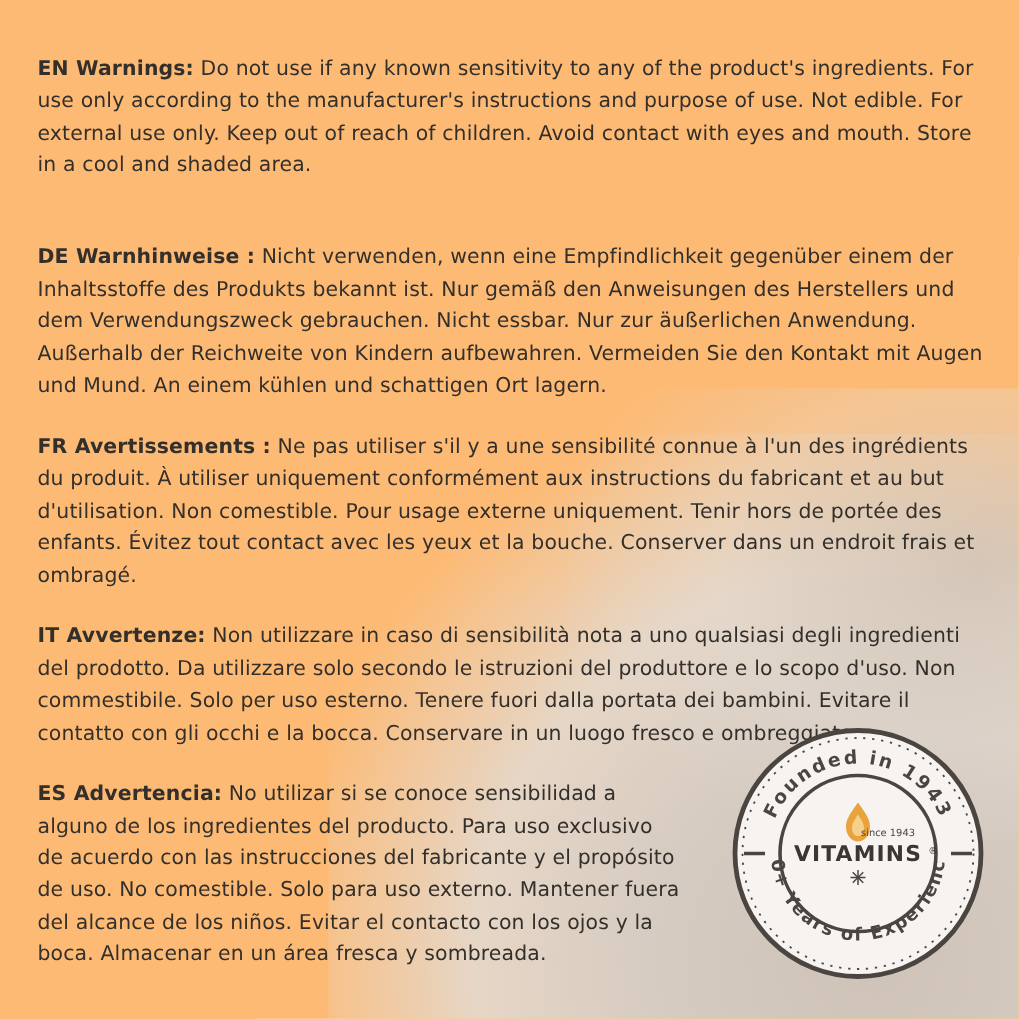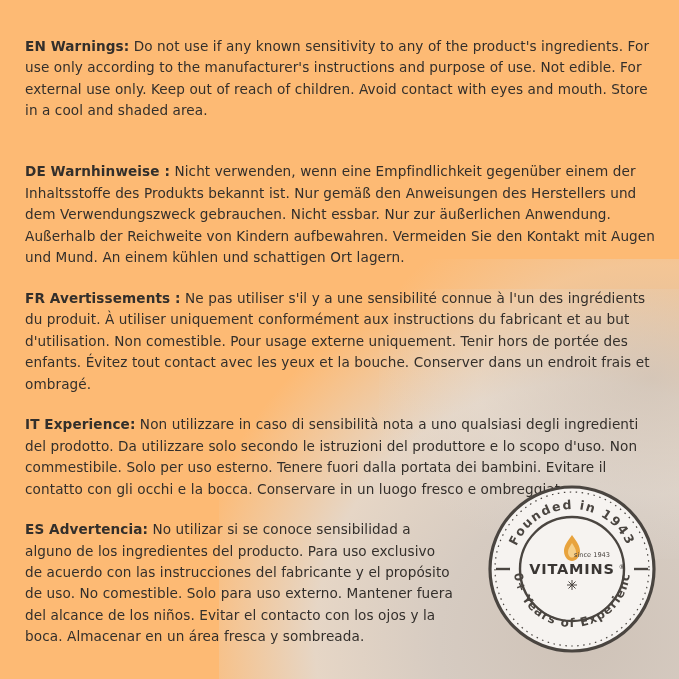--- a/index.html
+++ b/index.html
@@ -94,21 +94,21 @@
 
     <p class="block de">
       <span class="lang">DE Warnhinweise :</span><span> Nicht verwenden, wenn eine Empfindlichkeit gegenüber einem der Inhaltsstoffe des Produkts bekannt ist. Nur gemäß den Anweisungen des Herstellers und dem Verwendungszweck gebrauchen. Nicht essbar. Nur zur äußerlichen Anwendung. Außerhalb der Reichweite von Kindern aufbewahren. Vermeiden Sie den Kontakt mit Augen und Mund. An einem kühlen und schattigen Ort lagern.</span>
     </p>
 
     <p class="block fr">
       <span class="lang">FR Avertissements :</span><span> Ne pas utiliser s'il y a une sensibilité connue à l'un des ingrédients du produit. À utiliser uniquement conformément aux instructions du fabricant et au but d'utilisation. Non comestible. Pour usage externe uniquement. Tenir hors de portée des enfants. Évitez tout contact avec les yeux et la bouche. Conserver dans un endroit frais et ombragé.</span>
     </p>
 
     <p class="block it">
-      <span class="lang">IT Experience:</span><span> Non utilizzare in caso di sensibilità nota a uno qualsiasi degli ingredienti del prodotto. Da utilizzare solo secondo le istruzioni del produttore e lo scopo d'uso. Non commestibile. Solo per uso esterno. Tenere fuori dalla portata dei bambini. Evitare il contatto con gli occhi e la bocca. Conservare in un luogo fresco e ombreggiato.</span>
+      <span class="lang">IT Avvertenze:</span><span> Non utilizzare in caso di sensibilità nota a uno qualsiasi degli ingredienti del prodotto. Da utilizzare solo secondo le istruzioni del produttore e lo scopo d'uso. Non commestibile. Solo per uso esterno. Tenere fuori dalla portata dei bambini. Evitare il contatto con gli occhi e la bocca. Conservare in un luogo fresco e ombreggiato.</span>
     </p>
 
     <p class="block es">
       <span class="lang">ES Advertencia:</span><span> No utilizar si se conoce sensibilidad a alguno de los ingredientes del producto. Para uso exclusivo de acuerdo con las instrucciones del fabricante y el propósito de uso. No comestible. Solo para uso externo. Mantener fuera del alcance de los niños. Evitar el contacto con los ojos y la boca. Almacenar en un área fresca y sombreada.</span>
     </p>
 
   </div>
 
   <div class="seal">
     <svg width="168" height="168" viewBox="0 0 168 168" xmlns="http://www.w3.org/2000/svg">

